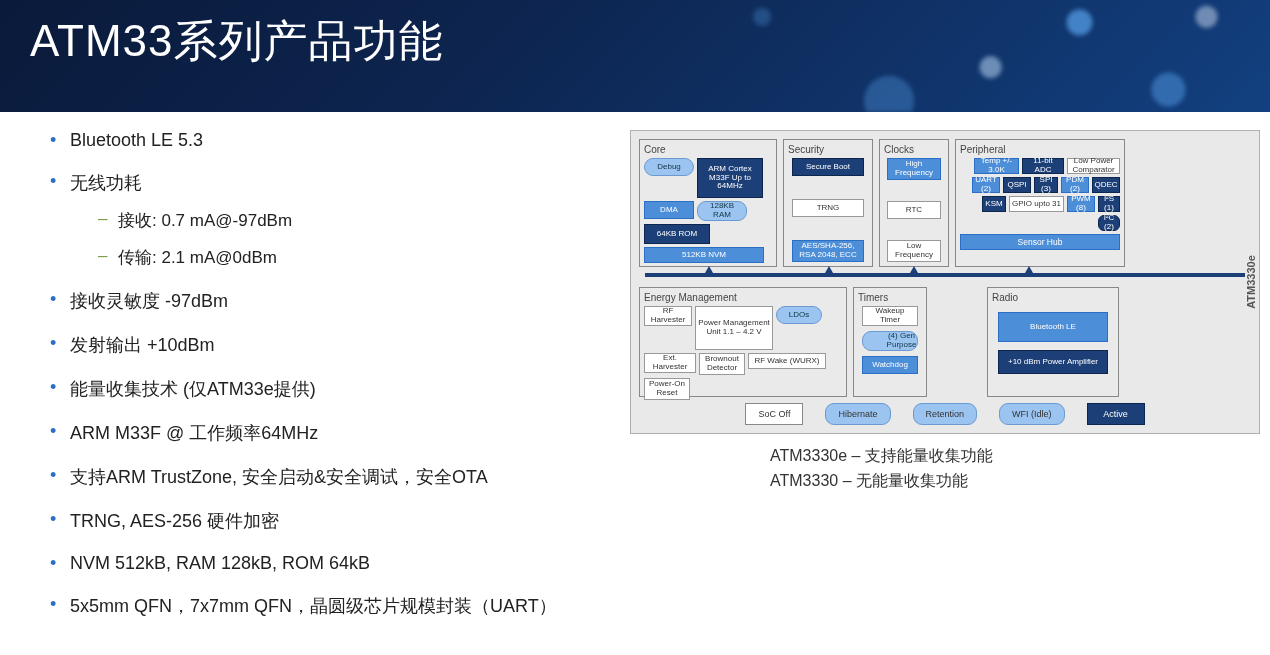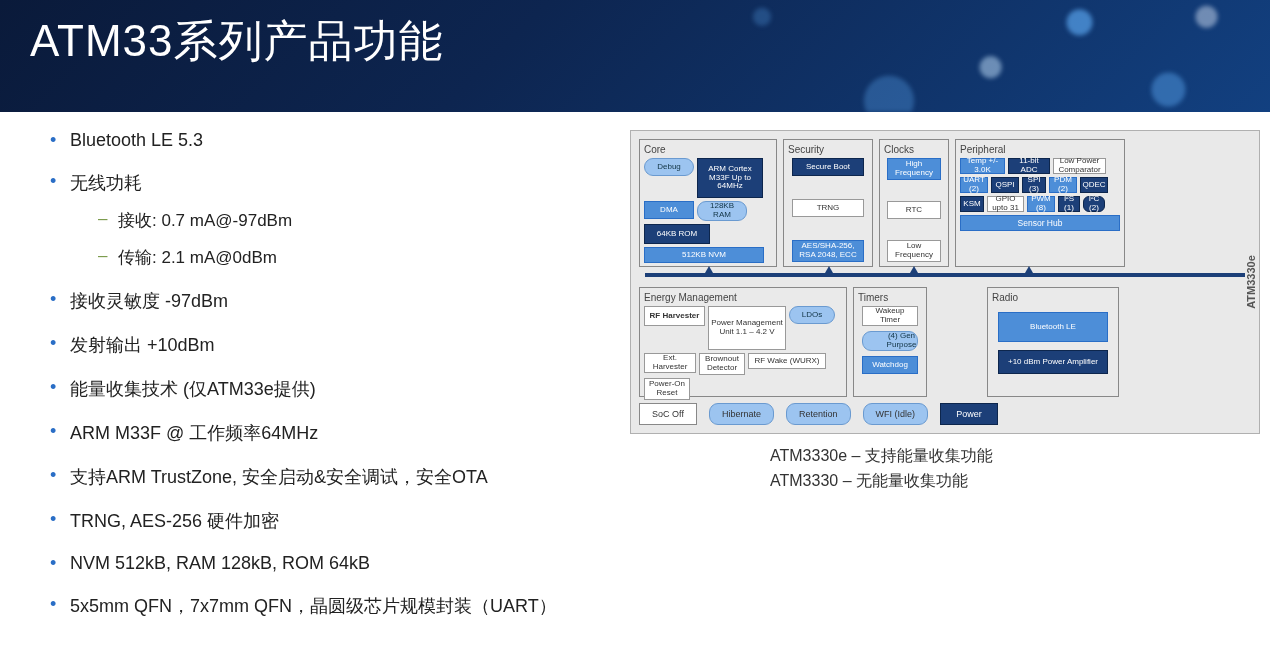--- a/index.html
+++ b/index.html
@@ -43,21 +43,21 @@
     .cell { font-size: 8px; text-align: center; padding: 4px 2px; border: 1px solid #5a7aa8; background: #fff; display: flex; align-items: center; justify-content: center; line-height: 1.1; }
     .b-light { background: #9cc4f0; border-color: #6a9ad0; color: #134; border-radius: 9px; }
     .b-med { background: #4d8ed8; border-color: #2a6ec6; color: #fff; }
     .b-dark { background: #1c3f78; border-color: #0d264d; color: #fff; }
     .b-white { background: #fff; color: #333; border-color: #999; }
     .captions { text-align: left; margin-top: 12px; font-size: 16px; color: #333; padding-left: 140px; }
     .captions div { margin-bottom: 4px; }
     .chip-label { writing-mode: vertical-rl; font-size: 11px; font-weight: 600; color: #555; position:absolute; right:2px; top:50%; transform: translateY(-50%) rotate(180deg); }
     .bus { height: 4px; background: #1c3f78; margin: 2px 6px 10px 6px; position: relative; }
     .bus .arrow-up { position:absolute; bottom:4px; width:0; height:0; border-left:4px solid transparent; border-right:4px solid transparent; border-bottom:7px solid #1c3f78; }
-    .bottom-modes { display:flex; gap:12px; margin-top:4px; }
+    .bottom-modes { display:flex; gap:22px; justify-content:center; margin-top:4px; }
     .mode { font-size:9px; padding:5px 12px; border:1px solid #888; background:#fff; color:#333; min-width:58px; text-align:center; }
     .mode.b-light{ background:#9cc4f0; border-color:#6a9ad0; }
     .mode.b-dark{ background:#1c3f78; color:#fff; border-color:#0d264d; }
     .sensor-hub { font-size:8.5px; background:#4d8ed8; color:#fff; text-align:center; padding:2px 0; border:1px solid #2a6ec6; margin-top:3px; }
 </style>
 </head>
 <body>
 
 <div class="header">
   <div class="title">ATM33系列产品功能</div>
@@ -109,51 +109,51 @@
         <div class="grp" style="width:70px;height:128px">
           <div class="grp-title">Clocks</div>
           <div class="cells" id="g-clocks" style="flex-direction:column;align-items:center;justify-content:space-between;height:104px">
               <div class="cell b-med" style="width: 54px; height: 22px;">High Frequency</div>
               <div class="cell b-white" style="width: 54px; height: 18px;">RTC</div>
               <div class="cell b-white" style="width: 54px; height: 22px;">Low Frequency</div>
             </div>
         </div>
         <div class="grp" style="width:170px;height:128px">
           <div class="grp-title">Peripheral</div>
-          <div class="cells" id="g-periph" style="justify-content:flex-start">
+          <div class="cells" id="g-periph" style="justify-content:flex-end">
               <div class="cell b-med" style="width: 45px; height: 16px;">Temp +/- 3.0K</div>
               <div class="cell b-dark" style="width: 42px; height: 16px;">11-bit ADC</div>
               <div class="cell b-white" style="width: 53px; height: 16px;">Low Power Comparator</div>
               <div class="cell b-med" style="width: 28px; height: 16px;">UART (2)</div>
               <div class="cell b-dark" style="width: 28px; height: 16px;">QSPI</div>
               <div class="cell b-dark" style="width: 24px; height: 16px;">SPI (3)</div>
               <div class="cell b-med" style="width: 28px; height: 16px;">PDM (2)</div>
               <div class="cell b-dark" style="width: 28px; height: 16px;">QDEC</div>
               <div class="cell b-dark" style="width: 24px; height: 16px;">KSM</div>
-              <div class="cell b-white" style="width: 37px; height: 16px;">GPIO upto 31</div>
+              <div class="cell b-white" style="width: 55px; height: 16px;">GPIO upto 31</div>
               <div class="cell b-med" style="width: 28px; height: 16px;">PWM (8)</div>
               <div class="cell b-dark" style="width: 22px; height: 16px;">I²S (1)</div>
               <div class="cell b-dark" style="width: 22px; height: 16px; border-radius: 6px;">I²C (2)</div>
             </div>
           <div class="sensor-hub">Sensor Hub</div>
         </div>
       </div>
 
       <div class="bus">
         <span class="arrow-up" style="left:60px"></span>
         <span class="arrow-up" style="left:180px"></span>
         <span class="arrow-up" style="left:265px"></span>
         <span class="arrow-up" style="left:380px"></span>
       </div>
 
       <div class="row">
         <div class="grp" style="width:208px;height:110px">
           <div class="grp-title">Energy Management</div>
           <div class="cells" id="g-energy">
-              <div class="cell b-white" style="width: 61px; height: 20px; font-weight: bold;">RF Harvester</div>
+              <div class="cell b-white" style="width: 48px; height: 20px;">RF Harvester</div>
               <div class="cell b-white" style="width: 78px; height: 44px;">Power Management Unit
 1.1 – 4.2 V</div>
               <div class="cell b-light" style="width: 46px; height: 18px;">LDOs</div>
               <div class="cell b-white" style="width: 52px; height: 20px;">Ext. Harvester</div>
               <div class="cell b-white" style="width: 46px; height: 22px;">Brownout Detector</div>
               <div class="cell b-white" style="width: 78px; height: 16px;">RF Wake (WURX)</div>
               <div class="cell b-white" style="width: 46px; height: 22px;">Power-On Reset</div>
             </div>
         </div>
         <div class="grp" style="width:74px;height:110px">
@@ -172,21 +172,21 @@
               <div class="cell b-dark" style="width: 110px; height: 24px;">+10 dBm Power Amplifier</div>
             </div>
         </div>
       </div>
 
       <div class="bottom-modes" id="modes">
           <div class="mode b-white">SoC Off</div>
           <div class="mode b-light">Hibernate</div>
           <div class="mode b-light">Retention</div>
           <div class="mode b-light">WFI (Idle)</div>
-          <div class="mode b-dark">Power</div>
+          <div class="mode b-dark">Active</div>
         </div>
     </div>
 
     <div class="captions">
       <div>ATM3330e – 支持能量收集功能</div>
       <div>ATM3330 – 无能量收集功能</div>
     </div>
   </div>
 </div>
 

